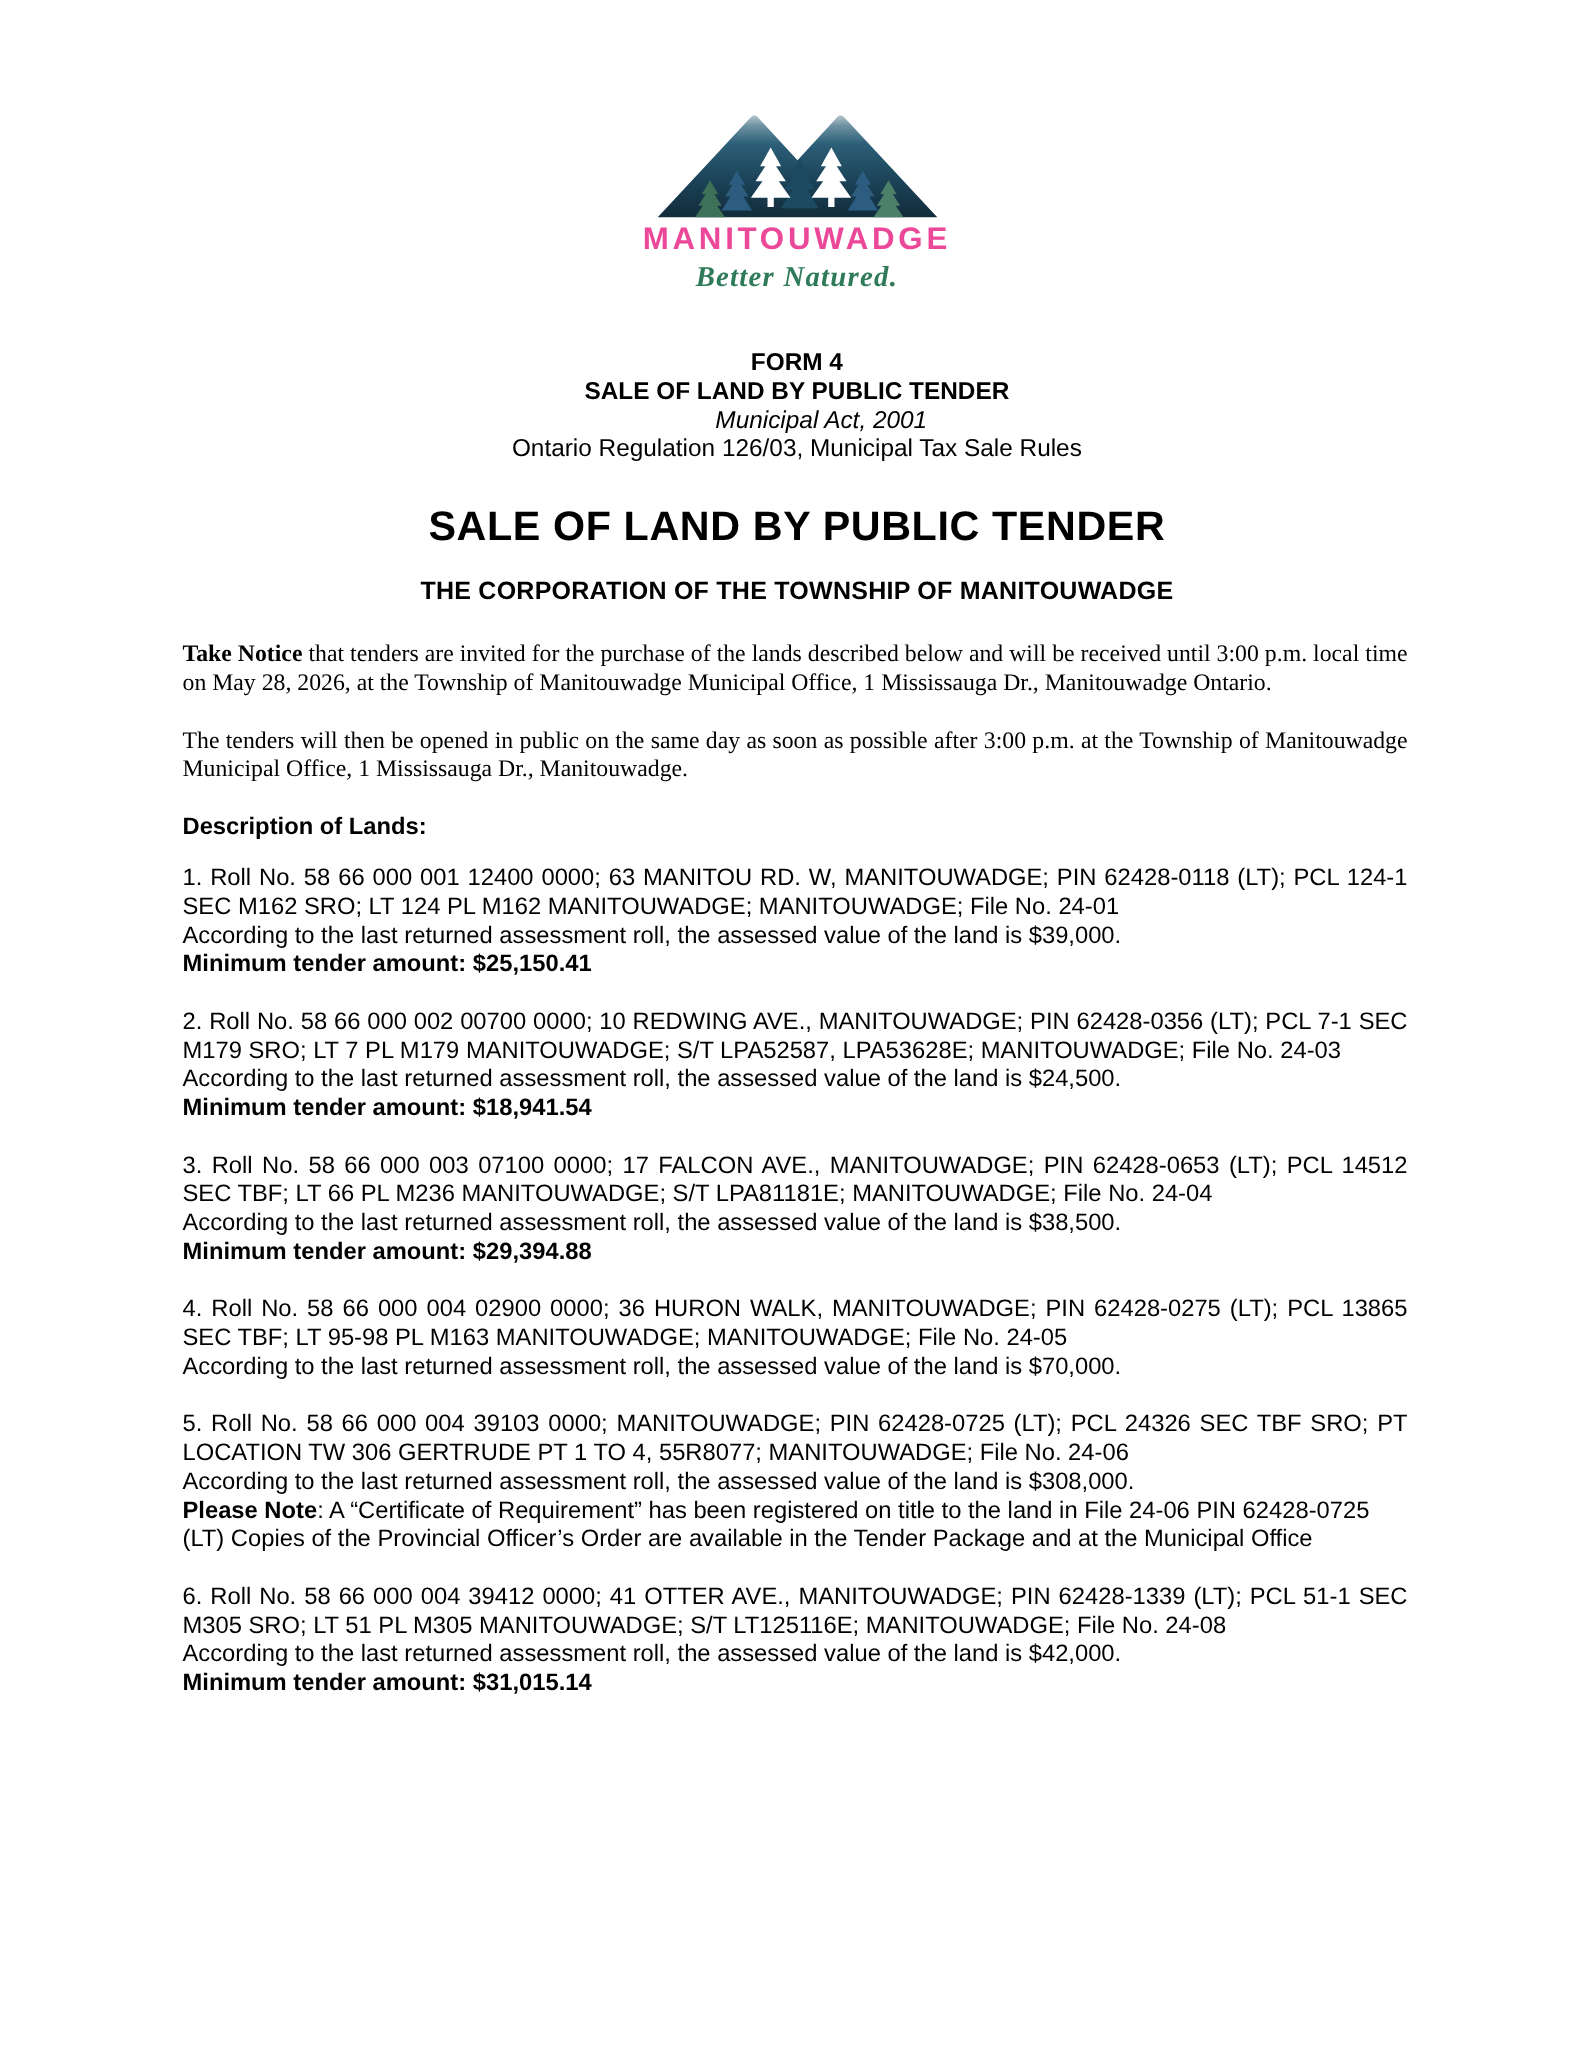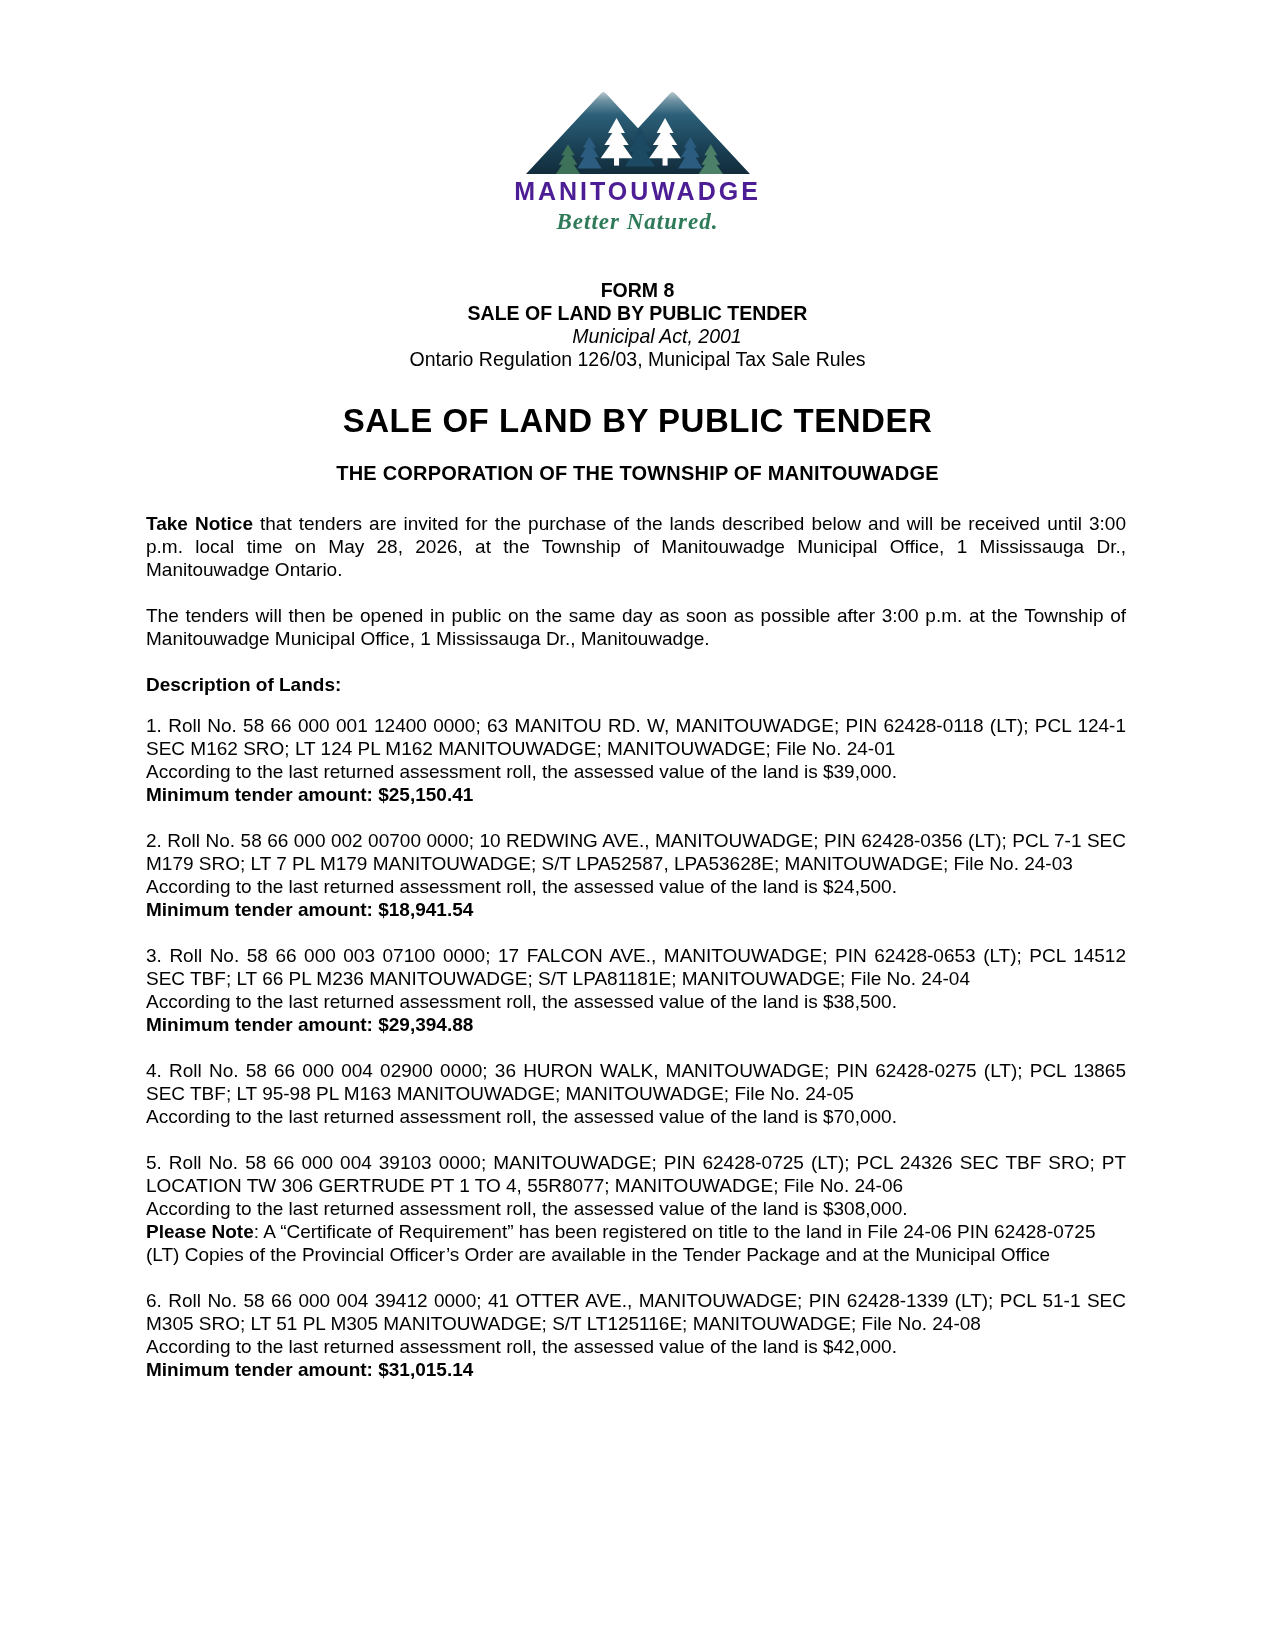--- a/index.html
+++ b/index.html
@@ -12,21 +12,21 @@
     overflow: hidden;
   }
   .page { width: 1275px; height: 1650px; position: relative; box-sizing: border-box; }
 
   
   .logo-block { padding-top: 90px; text-align: center; }
   .logo-mountain { display: block; margin: 0 auto; }
   .logo-wordmark {
     margin-top: 3px;
     font-size: 25px; font-weight: 800; letter-spacing: 3px;
-    color: #4c1d95;
+    color: #ec4899;
   }
   .logo-tagline {
     margin-top: 3px;
     font-family: "Liberation Serif", "DejaVu Serif", serif;
     font-style: italic; font-weight: 700;
     font-size: 23px; letter-spacing: 1px;
     color: #2e7a59;
   }
 
   
@@ -45,21 +45,21 @@
   }
 
   
   .content {
     width: 980px;
     margin: 27px 149px 0 146px;
     font-size: 19px; line-height: 23px;
   }
   .content p { margin: 0; }
   .just { text-align: justify; }
-  .para { margin-top: 23px !important; }
+  .para { margin-top: 23px !important; font-family: Liberation Serif, serif; }
   .lands-heading { margin-top: 23px !important; font-weight: bold; }
   .land-item { margin-top: 23px; }
   .land-item.first { margin-top: 18px; }
   .minimum-line { font-weight: bold; }
   .note-line b { font-weight: bold; }
 </style>
 </head>
 <body>
 
 <div class="page">
@@ -115,21 +115,21 @@
         <polygon points="149,39 136,59 162,59"></polygon>
         <polygon points="149,49 132,73 166,73"></polygon>
         <rect x="146.3" y="72" width="5.4" height="9"></rect>
       </g>
     </svg>
     <div class="logo-wordmark">MANITOUWADGE</div>
     <div class="logo-tagline">Better Natured.</div>
   </div>
 
   <div class="form-header">
-    <div class="line bold">FORM 8</div>
+    <div class="line bold">FORM 4</div>
     <div class="line bold">SALE OF LAND BY PUBLIC TENDER</div>
     <div class="line italic">Municipal Act, 2001</div>
     <div class="line">Ontario Regulation 126/03, Municipal Tax Sale Rules</div>
   </div>
 
   <div class="main-title">SALE OF LAND BY PUBLIC TENDER</div>
   <div class="corp-title">THE CORPORATION OF THE TOWNSHIP OF MANITOUWADGE</div>
 
   <div class="content">
 

